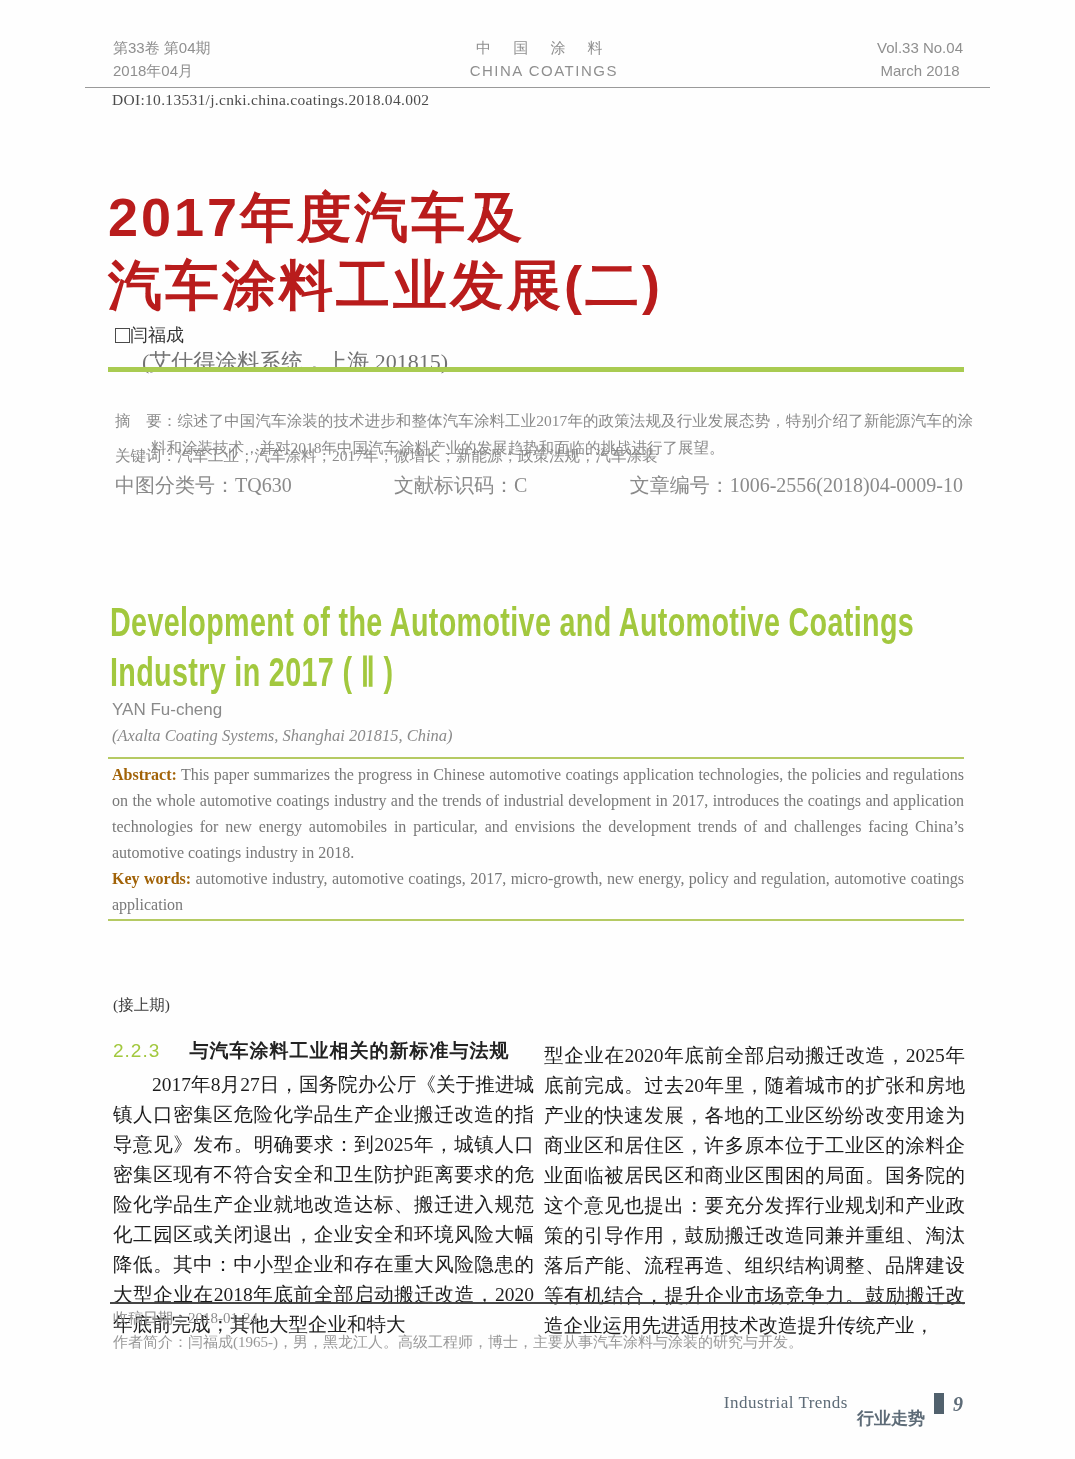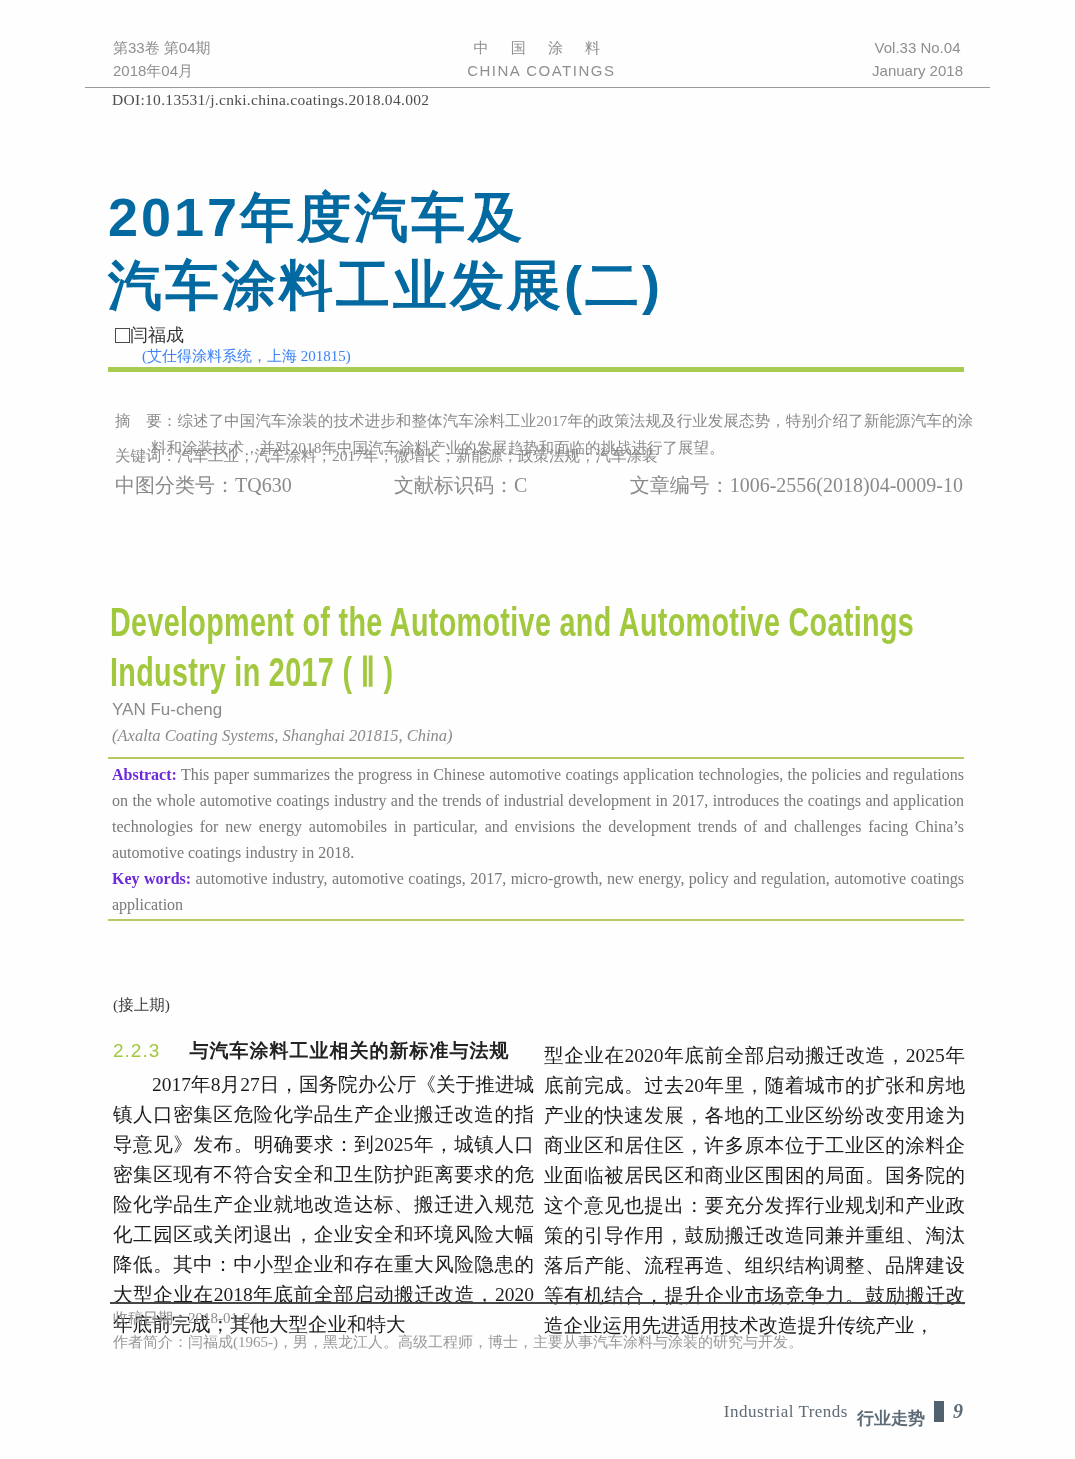--- a/index.html
+++ b/index.html
@@ -13,28 +13,28 @@
   .hdr .c{text-align:center;}
   .hdr .r{text-align:center;}
   .sp-cjk{letter-spacing:9px;}
   .sp-en{letter-spacing:1.5px;}
   .hdr-rule{top:87px;left:85px;width:905px;height:1px;background:#9a9a9a;}
   .doi{top:91px;left:112px;font-family:"Liberation Serif","DejaVu Serif",serif;
        font-size:15.5px;color:#4c4c4c;letter-spacing:.3px;}
 
   
   .title-cn{top:183px;left:108px;font-size:54px;line-height:68px;font-weight:bold;
-            color:#0369a1;letter-spacing:3px;}
+            color:#b91c1c;letter-spacing:3px;}
 
   
   .author-row{top:323px;left:115px;display:flex;align-items:center;
               font-size:18px;color:#333;}
   .marker{width:13px;height:13px;border:1.5px solid #4a4a4a;background:transparent;}
   .affil-cn{top:347px;left:142px;font-family:"Liberation Serif","DejaVu Serif",serif;
-            font-size:15px;color:#3b82f6;}
+            font-size:22px;color:#737373;}
   .rule-thick{top:367px;left:108px;width:856px;height:5px;background:#a9cb51;}
 
   
   .abs-cn{top:391px;left:115px;width:822px;font-family:"Liberation Serif","DejaVu Serif",serif;
           font-size:15.5px;line-height:27px;color:#8a8a8a;text-align:justify;
           padding-left:36px;text-indent:-36px;}
   .kw-cn{top:446px;left:115px;width:822px;font-family:"Liberation Serif","DejaVu Serif",serif;
          font-size:15.5px;color:#8a8a8a;}
   .class-row{top:472px;left:115px;width:848px;display:flex;justify-content:space-between;
              font-family:"Liberation Serif","DejaVu Serif",serif;font-size:20px;color:#8a8a8a;}
@@ -46,21 +46,21 @@
   .author-en{top:700px;left:112px;font-size:17px;color:#8a8a8a;}
   .affil-en{top:726px;left:112px;font-family:"Liberation Serif","DejaVu Serif",serif;
             font-style:italic;font-size:16.5px;color:#8a8a8a;}
   .rule-thin{left:108px;width:856px;height:2px;background:#b5ca63;}
   .r1{top:757px;} .r2{top:919px;}
 
   
   .abs-en{top:762px;left:112px;width:852px;font-family:"Liberation Serif","DejaVu Serif",serif;
           font-size:16px;line-height:26px;color:#787878;text-align:justify;}
   .abs-en p{margin:0;}
-  .lbl{font-weight:bold;color:#6d28d9;}
+  .lbl{font-weight:bold;color:#a16207;}
 
   
   .cont-note{top:995px;left:113px;font-family:"Liberation Serif","DejaVu Serif",serif;
              font-size:15.5px;color:#3a3a3a;}
   .sec-head{top:1038px;left:113px;font-size:19px;}
   .sec-num{color:#a2c83e;letter-spacing:1px;}
   .sec-title{font-family:"Liberation Serif","DejaVu Serif",serif;font-weight:bold;
              color:#222;margin-left:24px;letter-spacing:1px;text-align:center;}
   .bodycol{font-family:"Liberation Serif","DejaVu Serif",serif;font-size:19.5px;
            line-height:30px;color:#1c1c1c;text-align:justify;width:421px;
@@ -69,21 +69,21 @@
   .col-r{top:1041px;left:544px;}
 
   
   .fn-rule{top:1302px;left:110px;width:855px;height:2px;background:#474747;}
   .fn-date{top:1309px;left:113px;font-family:"Liberation Serif","DejaVu Serif",serif;
            font-size:15px;color:#8c8c8c;}
   .fn-bio{top:1333px;left:113px;font-family:"Liberation Serif","DejaVu Serif",serif;
           font-size:15px;color:#989898;}
 
   
-  .pg-footer{top:1393px;right:112px;display:flex;align-items:center;gap:9px;
+  .pg-footer{top:1393px;right:112px;display:flex;gap:9px;
              font-family:"Liberation Serif","DejaVu Serif",serif;color:#5d6b77;}
   .pf-en{font-size:17px;letter-spacing:.5px;}
   .pf-cn{font-size:17px;font-weight:bold;margin-top:14px;}
   .pf-bar{width:10px;height:21px;background:#51616d;}
   .pf-num{font-size:20px;font-weight:bold;font-style:italic;}
 </style>
 </head>
 <body>
 
 <div class="page">
@@ -92,21 +92,21 @@
     <div>
       <div>第33卷 第04期</div>
       <div>2018年04月</div>
     </div>
     <div class="c">
       <div class="sp-cjk">中 国 涂 料</div>
       <div class="sp-en">CHINA COATINGS</div>
     </div>
     <div class="r">
       <div>Vol.33 No.04</div>
-      <div>January 2018</div>
+      <div>March 2018</div>
     </div>
   </div>
   <div class="abs hdr-rule"></div>
   <div class="abs doi">DOI:10.13531/j.cnki.china.coatings.2018.04.002</div>
 
   <div class="abs title-cn">
     <div>2017年度汽车及</div>
     <div>汽车涂料工业发展(二)</div>
   </div>
 

